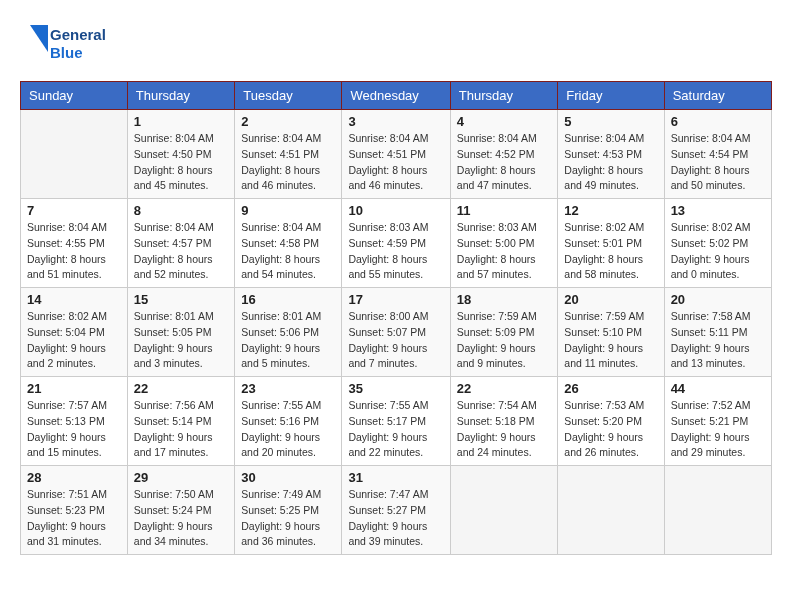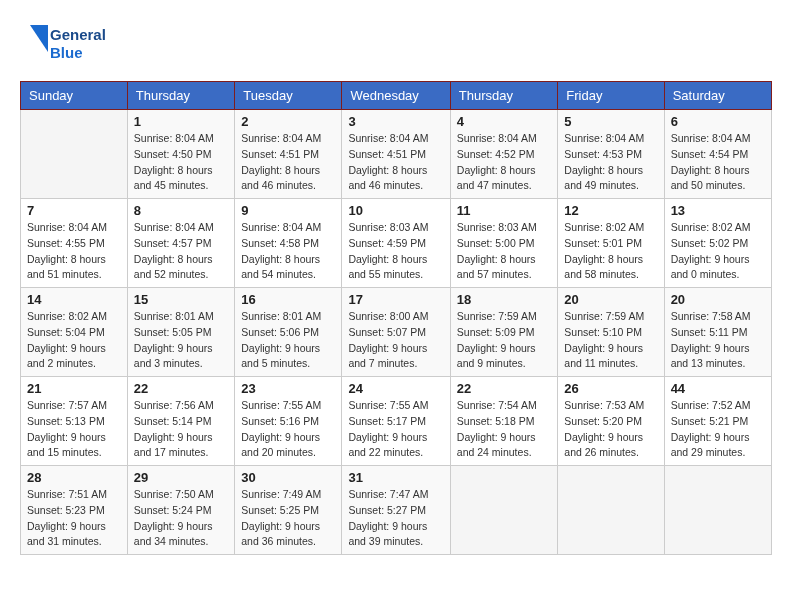--- a/index.html
+++ b/index.html
@@ -199,21 +199,21 @@
         </td>
         <td>
           <div class="day-number">22</div>
           <div class="day-info">Sunrise: 7:56 AM<br>Sunset: 5:14 PM<br>Daylight: 9 hours and 17 minutes.</div>
         </td>
         <td>
           <div class="day-number">23</div>
           <div class="day-info">Sunrise: 7:55 AM<br>Sunset: 5:16 PM<br>Daylight: 9 hours and 20 minutes.</div>
         </td>
         <td>
-          <div class="day-number">24</div>
+          <div class="day-number">35</div>
           <div class="day-info">Sunrise: 7:55 AM<br>Sunset: 5:17 PM<br>Daylight: 9 hours and 22 minutes.</div>
         </td>
         <td>
           <div class="day-number">22</div>
           <div class="day-info">Sunrise: 7:54 AM<br>Sunset: 5:18 PM<br>Daylight: 9 hours and 24 minutes.</div>
         </td>
         <td>
           <div class="day-number">26</div>
           <div class="day-info">Sunrise: 7:53 AM<br>Sunset: 5:20 PM<br>Daylight: 9 hours and 26 minutes.</div>
         </td>

